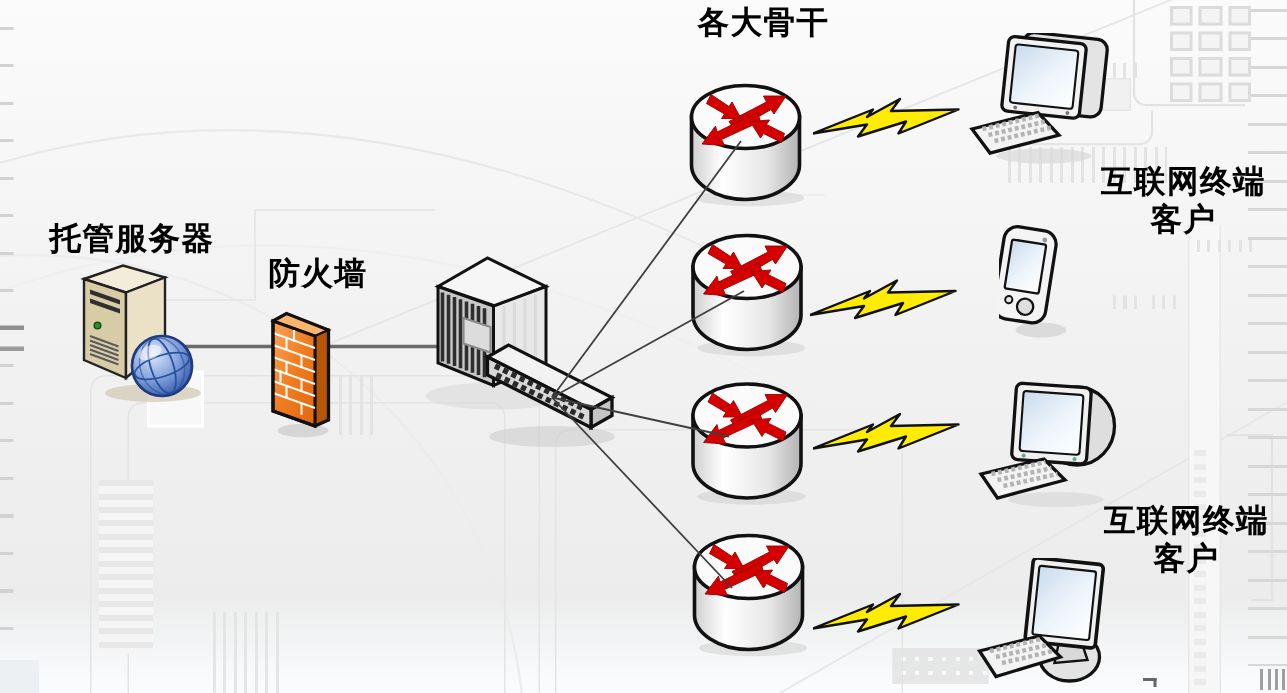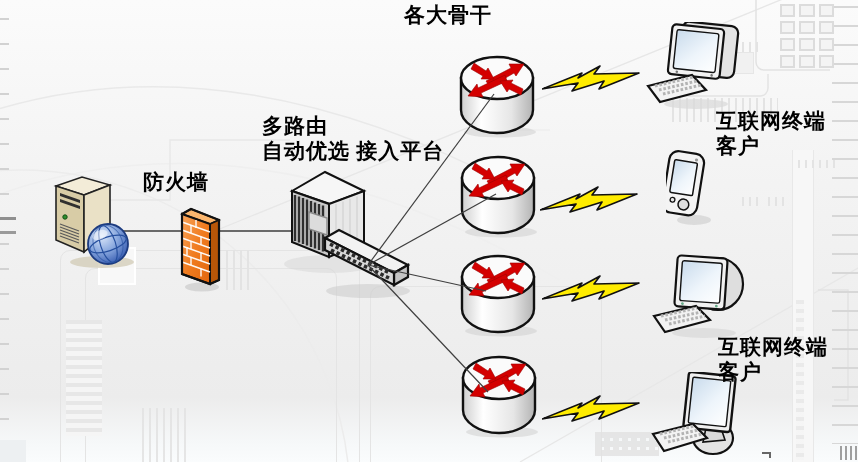--- a/index.html
+++ b/index.html
@@ -22,21 +22,21 @@
   .chipgrid span{border:2px solid #dcdcdc;background:#f4f4f4;}
   .sqgrid{background:
     repeating-linear-gradient(90deg,#e2e2e2 0 6px,transparent 6px 9px),
     repeating-linear-gradient(180deg,#e2e2e2 0 6px,transparent 6px 9px);opacity:.8;}
   
   .bgsvg,.linesvg{position:absolute;left:0;top:0;}
   .icon{position:absolute;}
   .icon svg{display:block;}
   .lbl{
     position:absolute;color:#000;font-weight:bold;font-size:21px;line-height:25px;
-    text-align:left;letter-spacing:1px;white-space:nowrap;z-index:6;
+    text-align:center;letter-spacing:1px;white-space:nowrap;z-index:6;
   }
   .z1{z-index:1}.z2{z-index:2}.z4{z-index:4}
 </style>
 </head>
 <body>
 
 <div class="stage">
 
   <svg class="bgsvg" width="858" height="462" viewBox="0 0 858 462">
     <path d="M-60,130 Q200,20 520,190" fill="none" stroke="#e9e9e9" stroke-width="1.5"></path>
@@ -305,26 +305,25 @@
 
   <svg class="linesvg z4" width="858" height="462" viewBox="0 0 858 462">
     <g stroke="#3f3f3f" stroke-width="1.2" fill="none">
       <path d="M368,265 L494,94"></path>
       <path d="M368,265 L496,194"></path>
       <path d="M368,265 L486,291"></path>
       <path d="M368,265 L488,392"></path>
     </g>
   </svg>
 
-  <div class="lbl" style="left:143px;top:170px;width:96px">
+  <div class="lbl" style="left:18px;top:147px;width:140px">
+    <div>托管服务器</div>
+  </div>
+  <div class="lbl" style="left:164px;top:170px;width:96px">
     <div>防火墙</div>
-  </div>
-  <div class="lbl" style="left:262px;top:114px;width:186px">
-    <div>多路由</div>
-    <div>自动优选 接入平台</div>
   </div>
   <div class="lbl" style="left:404px;top:3px;width:210px">
     <div>各大骨干</div>
   </div>
   <div class="lbl" style="left:716px;top:109px;width:146px">
     <div>互联网终端</div>
     <div>客户</div>
   </div>
   <div class="lbl" style="left:718px;top:335px;width:146px">
     <div>互联网终端</div>

